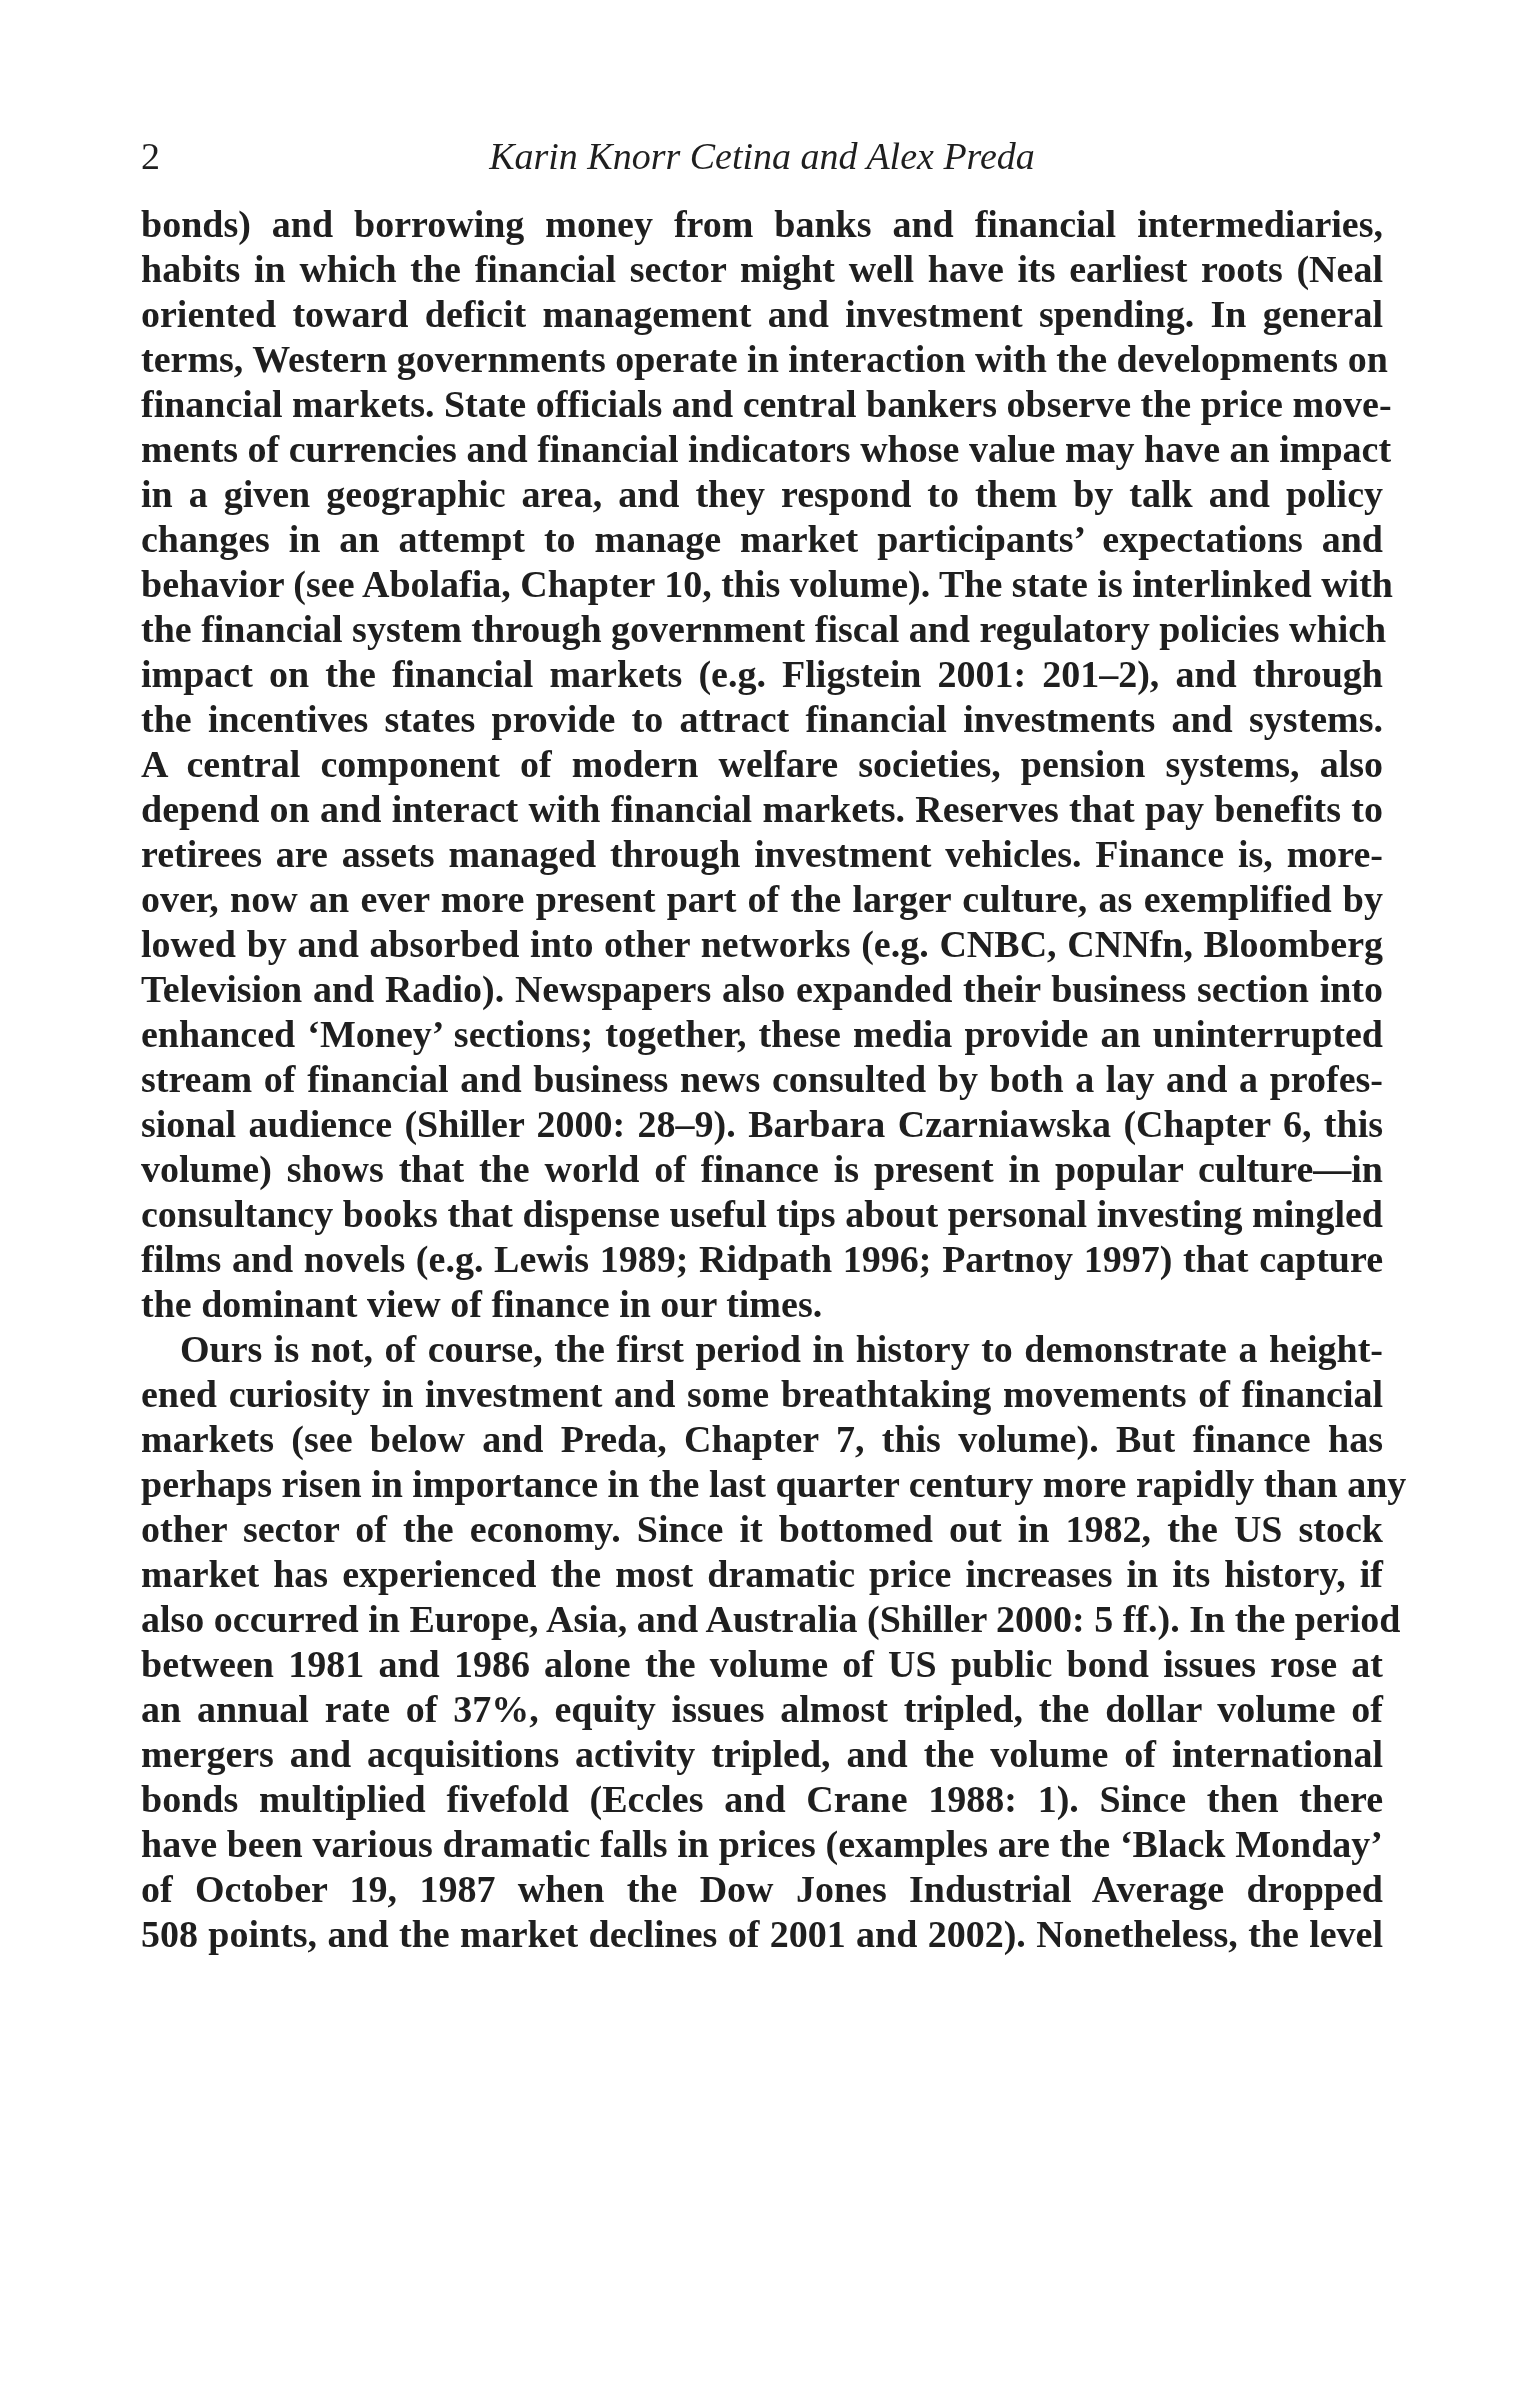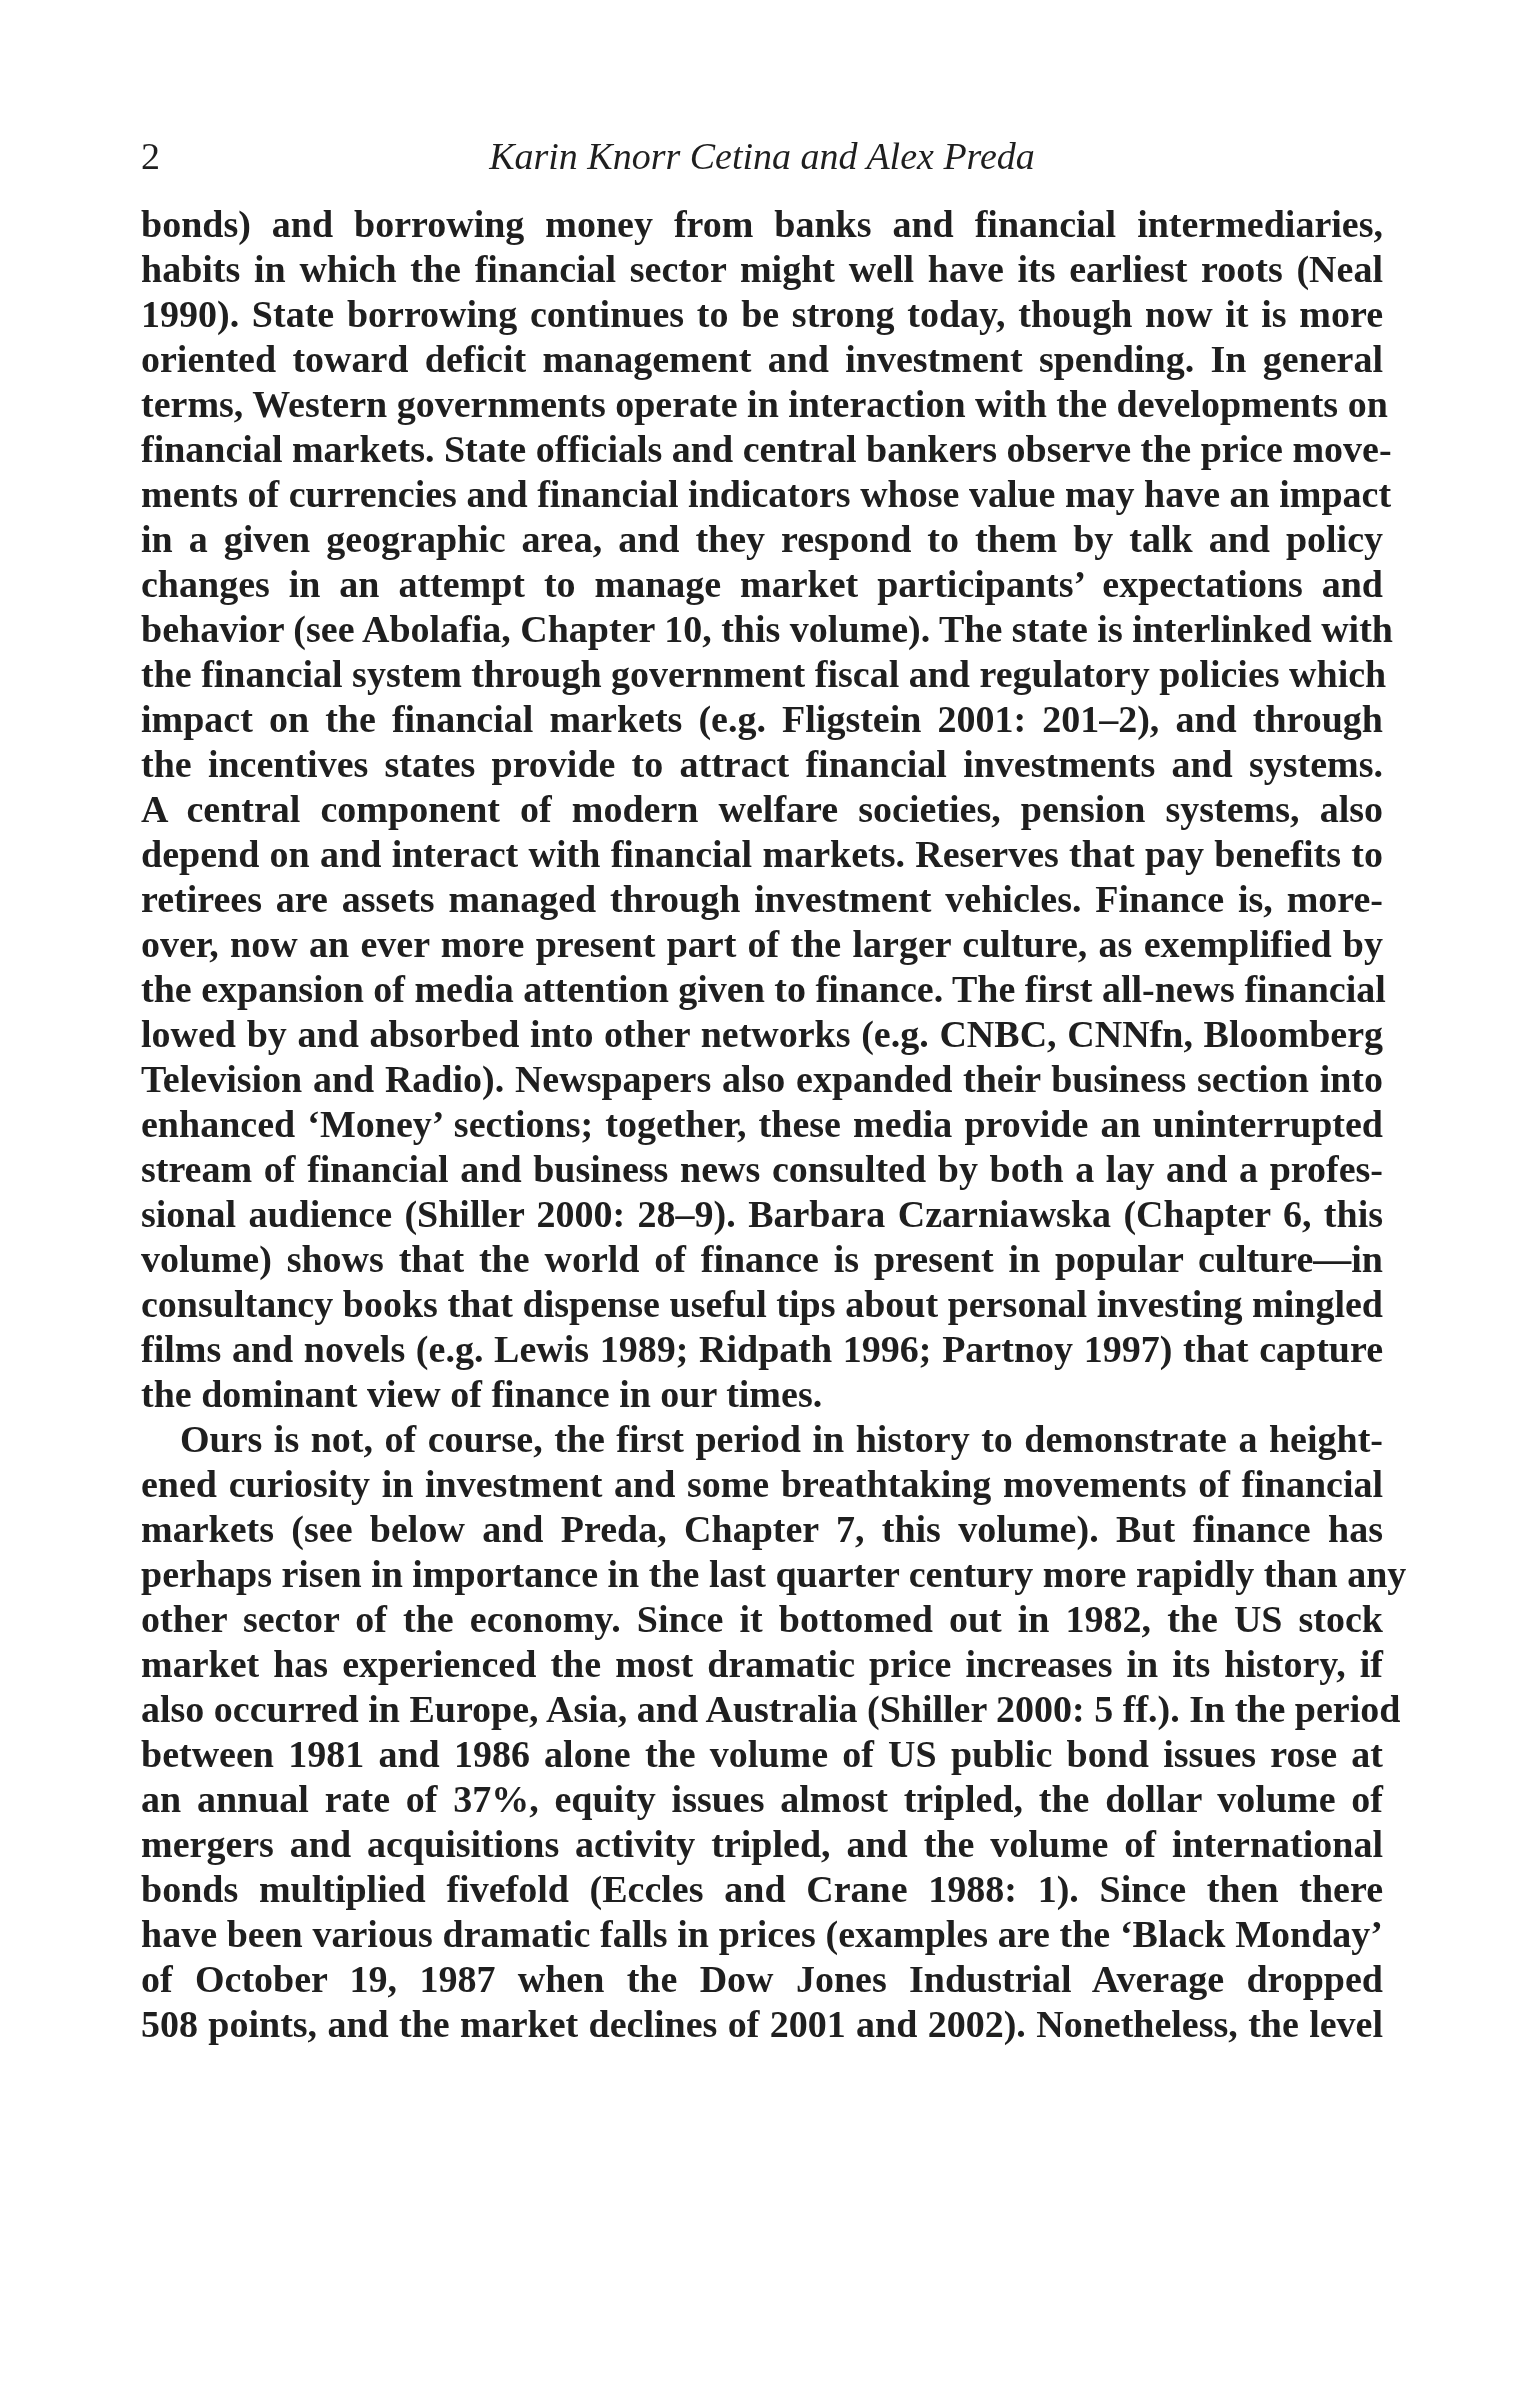--- a/index.html
+++ b/index.html
@@ -67,36 +67,34 @@
 
 <div class="running-head">
   <span class="page-number">2</span>
   <span class="running-title">Karin Knorr Cetina and Alex Preda</span>
 </div>
 
 <div class="body-text" id="body-text">
     <div>
       <span class="line">bonds) and borrowing money from banks and financial intermediaries,</span>
       <span class="line">habits in which the financial sector might well have its earliest roots (Neal</span>
-      <span class="line">1990). State borrowing continues to be strong today, though now it is more</span>
       <span class="line">oriented toward deficit management and investment spending. In general</span>
       <span class="line">terms, Western governments operate in interaction with the developments on</span>
       <span class="line">financial markets. State officials and central bankers observe the price move-</span>
       <span class="line">ments of currencies and financial indicators whose value may have an impact</span>
       <span class="line">in a given geographic area, and they respond to them by talk and policy</span>
       <span class="line">changes in an attempt to manage market participants’ expectations and</span>
       <span class="line">behavior (see Abolafia, Chapter 10, this volume). The state is interlinked with</span>
       <span class="line">the financial system through government fiscal and regulatory policies which</span>
       <span class="line">impact on the financial markets (e.g. Fligstein 2001: 201–2), and through</span>
       <span class="line">the incentives states provide to attract financial investments and systems.</span>
       <span class="line">A central component of modern welfare societies, pension systems, also</span>
       <span class="line">depend on and interact with financial markets. Reserves that pay benefits to</span>
       <span class="line">retirees are assets managed through investment vehicles. Finance is, more-</span>
       <span class="line">over, now an ever more present part of the larger culture, as exemplified by</span>
-      <span class="line">the expansion of media attention given to finance. The first all-news financial</span>
       <span class="line">lowed by and absorbed into other networks (e.g. CNBC, CNNfn, Bloomberg</span>
       <span class="line">Television and Radio). Newspapers also expanded their business section into</span>
       <span class="line">enhanced ‘Money’ sections; together, these media provide an uninterrupted</span>
       <span class="line">stream of financial and business news consulted by both a lay and a profes-</span>
       <span class="line">sional audience (Shiller 2000: 28–9). Barbara Czarniawska (Chapter 6, this</span>
       <span class="line">volume) shows that the world of finance is present in popular culture—in</span>
       <span class="line">consultancy books that dispense useful tips about personal investing mingled</span>
       <span class="line">films and novels (e.g. Lewis 1989; Ridpath 1996; Partnoy 1997) that capture</span>
       <span class="line last">the dominant view of finance in our times.</span>
     </div>

